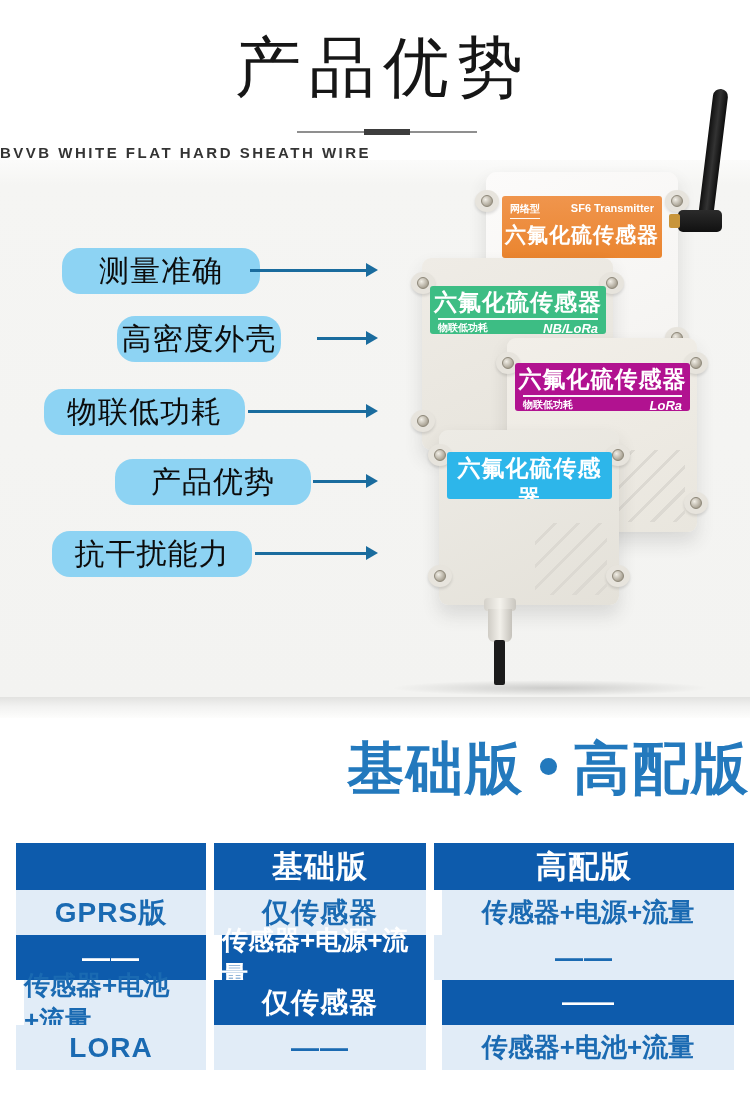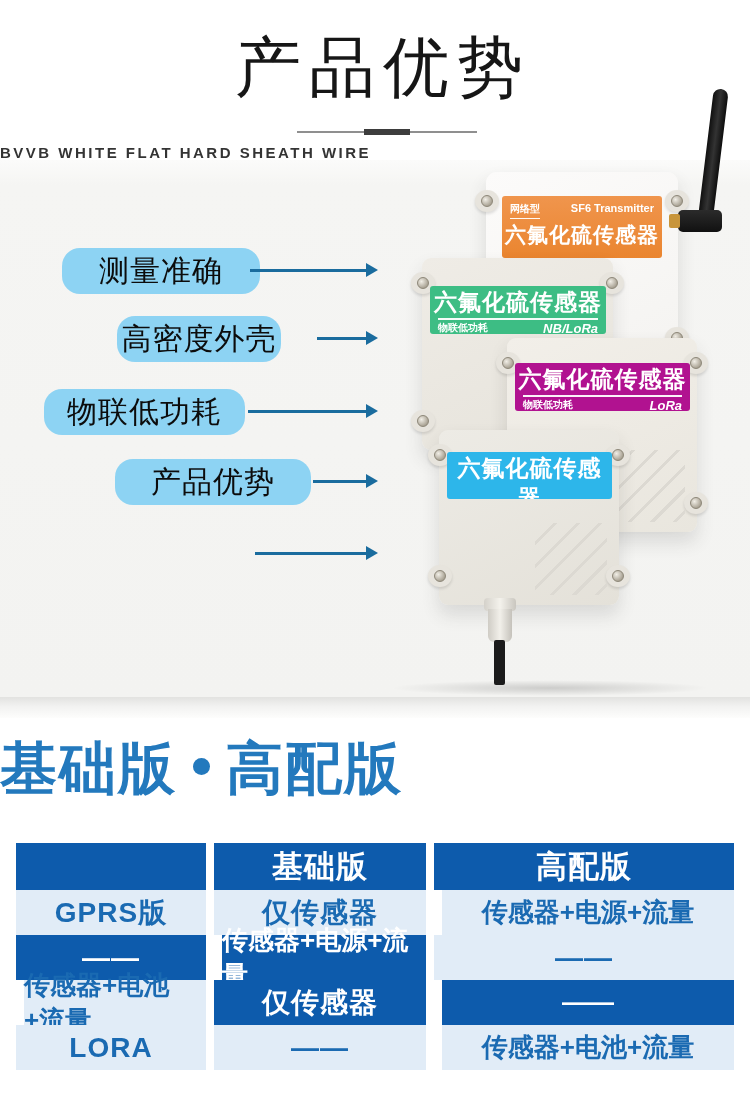--- a/index.html
+++ b/index.html
@@ -106,21 +106,21 @@
   .cable        { position:absolute; left:494px; top:480px; width:11px; height:45px; background:#1b1b1b; border-radius:2px; z-index:5; }
 
   .ground-shadow {
     position:absolute; left:390px; top:520px; width:320px; height:16px; border-radius:50%;
     background:radial-gradient(ellipse, rgba(0,0,0,.16), rgba(0,0,0,0) 70%); z-index:0;
   }
 
   
   .section-title {
     position:absolute; top:735px; left:0; width:100%;
-    text-align:left; font-size:57px; line-height:66px; font-weight:900;
+    text-align:right; font-size:57px; line-height:66px; font-weight:900;
     color:#2379bd; letter-spacing:2px;
   }
   .bullet-dot {
     display:inline-block; width:17px; height:17px; border-radius:50%;
     background:#2379bd; margin:0 16px; vertical-align:middle; position:relative; top:-6px;
   }
 
   .table-wrap {
     position:absolute; top:843px; left:16px; width:718px;
     display:grid; grid-template-columns:190px 212px 300px; column-gap:8px;
@@ -246,20 +246,21 @@
 
     <div class="feature" style="left:117px; top:156px; width:164px;">高密度外壳</div>
     <div class="arrow" style="left:317px; top:177px; width:50px;"></div>
 
     <div class="feature" style="left:44px;  top:229px; width:201px;">物联低功耗</div>
     <div class="arrow" style="left:248px; top:250px; width:119px;"></div>
 
     <div class="feature" style="left:115px; top:299px; width:196px;">产品优势</div>
     <div class="arrow" style="left:313px; top:320px; width:54px;"></div>
 
+    <div class="feature" style="left:52px;  top:371px; width:200px;">抗干扰能力</div>
     <div class="arrow" style="left:255px; top:392px; width:112px;"></div>
 
   </div>
 
   <div class="floor-shadow"></div>
 
   <div class="section-title">
     <span>基础版</span><span class="bullet-dot"></span><span>高配版</span>
   </div>
 

